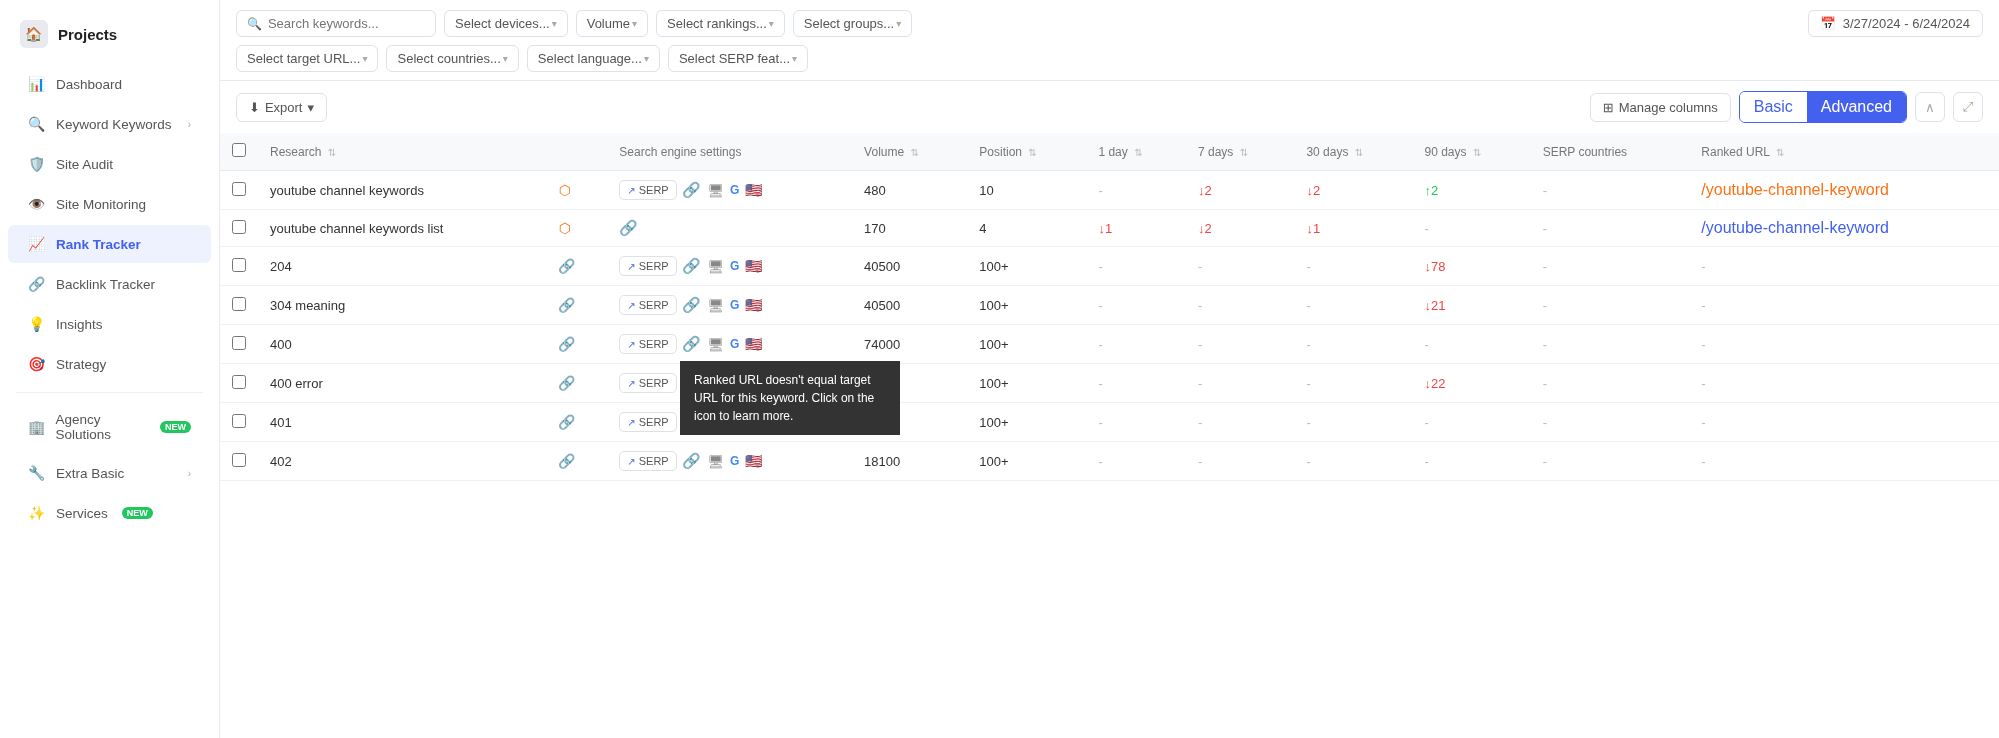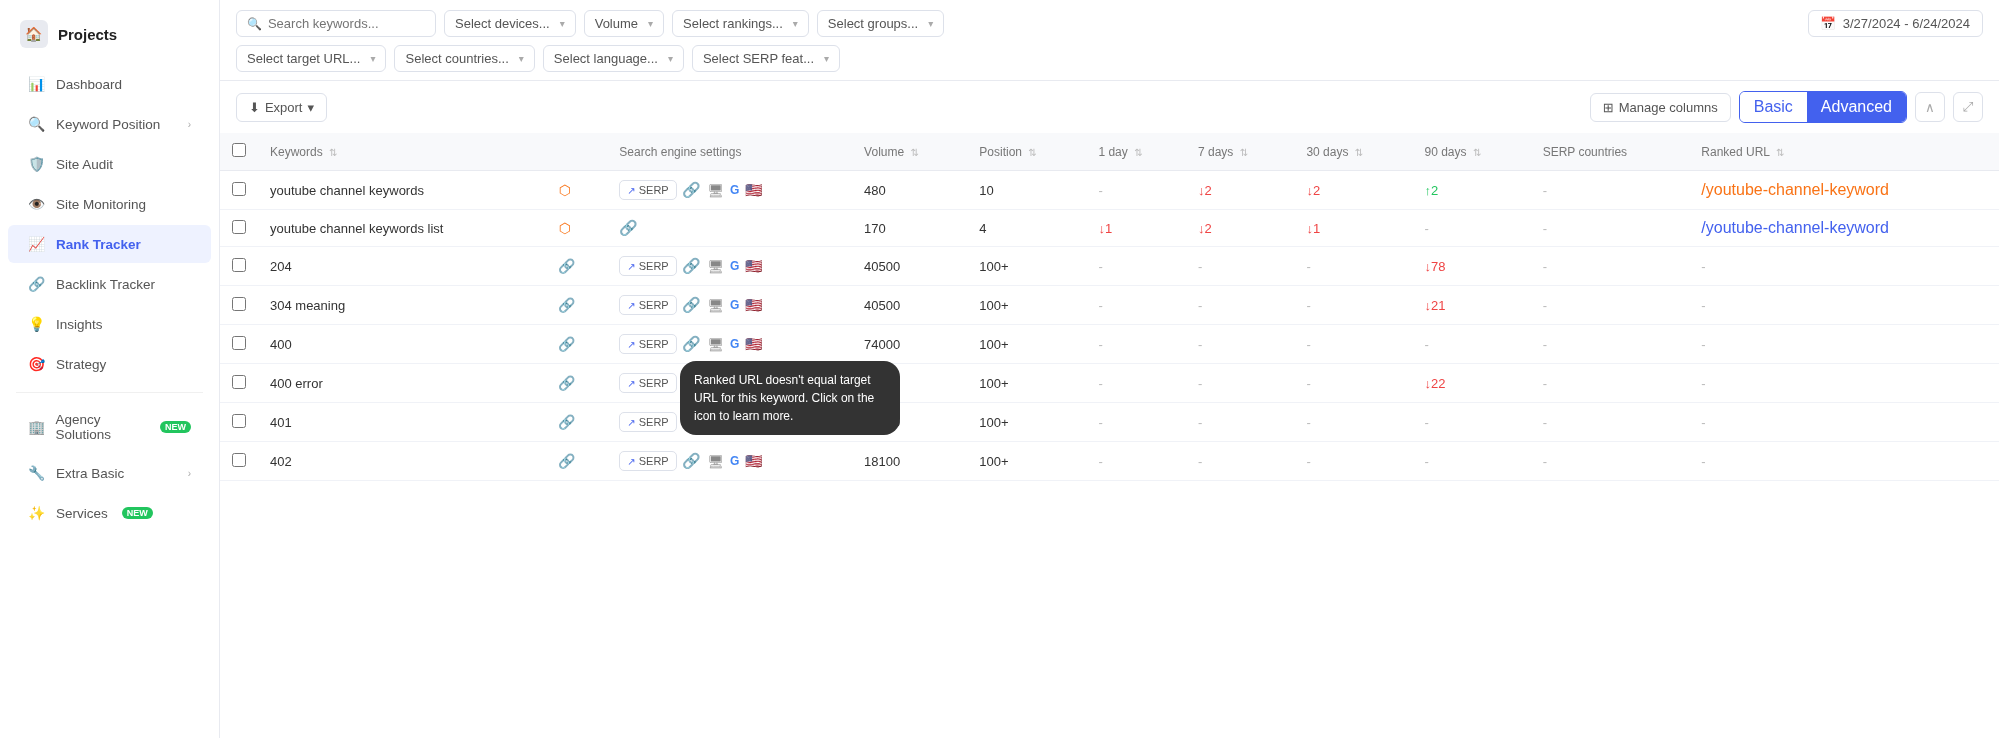--- a/index.html
+++ b/index.html
@@ -18,21 +18,21 @@
 
     
     .main { flex: 1; display: flex; flex-direction: column; overflow: hidden; background: #fff; }
 
     
     .toolbar { padding: 10px 16px 0; background: #fff; border-bottom: 1px solid #e8eaf0; }
     .toolbar-row { display: flex; align-items: center; gap: 8px; margin-bottom: 8px; flex-wrap: wrap; }
     .search-input { display: flex; align-items: center; gap: 6px; border: 1px solid #dde1ea; border-radius: 6px; padding: 5px 10px; background: #fff; min-width: 200px; }
     .search-input input { border: none; outline: none; font-size: 13px; color: #555; background: transparent; width: 140px; }
     .search-input .search-icon { color: #aaa; font-size: 12px; }
-    .filter-btn { display: flex; align-items: center; gap: 8px; border: 1px solid #dde1ea; border-radius: 6px; padding: 5px 10px; background: #fff; cursor: pointer; color: #555; font-size: 13px; white-space: nowrap; }
+    .filter-btn { display: flex; align-items: center; gap: 0; border: 1px solid #dde1ea; border-radius: 6px; padding: 5px 10px; background: #fff; cursor: pointer; color: #555; font-size: 13px; white-space: nowrap; }
     .filter-btn .caret { color: #aaa; font-size: 10px; margin-left: 2px; }
     .date-btn { display: flex; align-items: center; gap: 6px; border: 1px solid #dde1ea; border-radius: 6px; padding: 5px 12px; background: #fff; cursor: pointer; color: #555; font-size: 13px; margin-left: auto; }
 
     
     .table-toolbar { display: flex; align-items: center; padding: 10px 16px; gap: 8px; }
     .export-btn { display: flex; align-items: center; gap: 5px; border: 1px solid #dde1ea; border-radius: 6px; padding: 6px 12px; background: #fff; cursor: pointer; color: #555; font-size: 13px; }
     .manage-cols-btn { display: flex; align-items: center; gap: 5px; border: 1px solid #dde1ea; border-radius: 6px; padding: 6px 12px; background: #fff; cursor: pointer; color: #555; font-size: 13px; margin-left: auto; }
     .view-toggle { display: flex; border: 1px solid #4361ee; border-radius: 6px; overflow: hidden; }
     .view-btn { padding: 6px 14px; font-size: 16px; cursor: pointer; border: none; background: #fff; color: #4361ee; }
     .view-btn.active { background: #4361ee; color: #fff; }
@@ -63,21 +63,21 @@
     .flag { font-size: 14px; }
 
     
     .change-down { color: #ef4444; font-weight: 500; }
     .change-up { color: #22c55e; font-weight: 500; }
 
     
     .ranked-url { color: #4361ee; font-size: 16px; max-width: 180px; overflow: hidden; text-overflow: ellipsis; }
 
     
-    .tooltip-overlay { position: absolute; left: 460px; top: 228px; background: #333; color: #fff; font-size: 12px; padding: 10px 14px; border-radius: 16px; max-width: 220px; line-height: 1.5; z-index: 100; }
+    .tooltip-overlay { position: absolute; left: 460px; top: 228px; background: #333; color: #fff; font-size: 12px; padding: 10px 14px; border-radius: 0; max-width: 220px; line-height: 1.5; z-index: 100; }
 
     
     .se-cell { display: flex; align-items: center; gap: 6px; }
 
     .position-val { color: #333; }
     .dash { color: #bbb; }
   </style>
 </head>
 <body>
 
@@ -87,21 +87,21 @@
     <span>Projects</span>
   </div>
 
   <div class="sidebar-item">
     <span class="icon">📊</span>
     <span>Dashboard</span>
   </div>
 
   <div class="sidebar-item">
     <span class="icon">🔍</span>
-    <span>Keyword Position</span>
+    <span>Keyword Keywords</span>
     <span class="chevron">›</span>
   </div>
 
   <div class="sidebar-item">
     <span class="icon">🛡️</span>
     <span>Site Audit</span>
   </div>
 
   <div class="sidebar-item">
     <span class="icon">👁️</span>
@@ -225,21 +225,21 @@
     <button class="collapse-btn">∧</button>
     <button class="expand-btn">⤢</button>
   </div>
 
   <div class="table-wrap" style="position:relative;">
     <table>
       <thead>
         <tr>
           <th class="cb-cell"><input type="checkbox" style=""></th>
           <th class="sortable">
-            <span>Keywords</span>
+            <span>Research</span>
             <span class="sort-icon">⇅</span>
           </th>
           <th></th>
           <th>
             <span>Search engine settings</span>
           </th>
           <th class="sortable">
             <span>Volume</span>
             <span class="sort-icon">⇅</span>
           </th>

